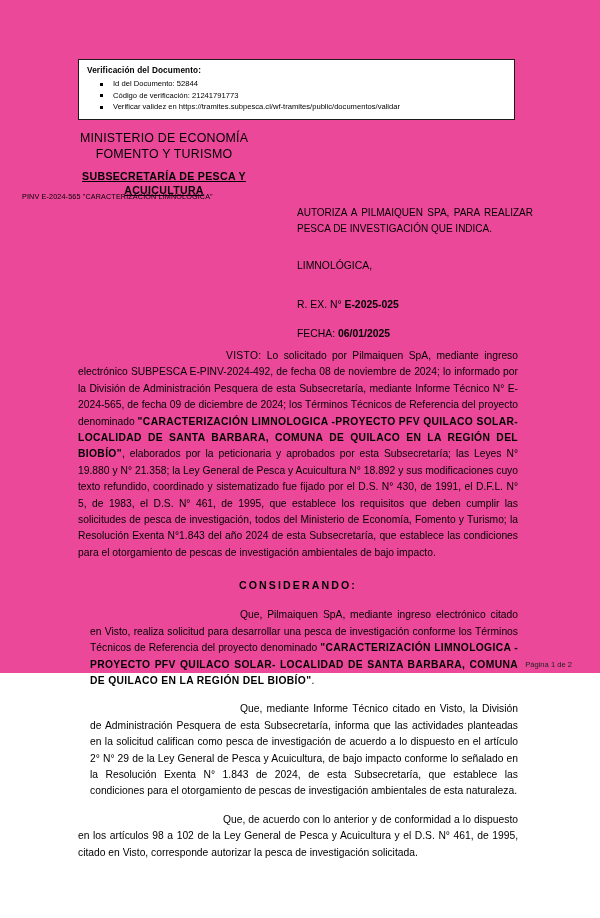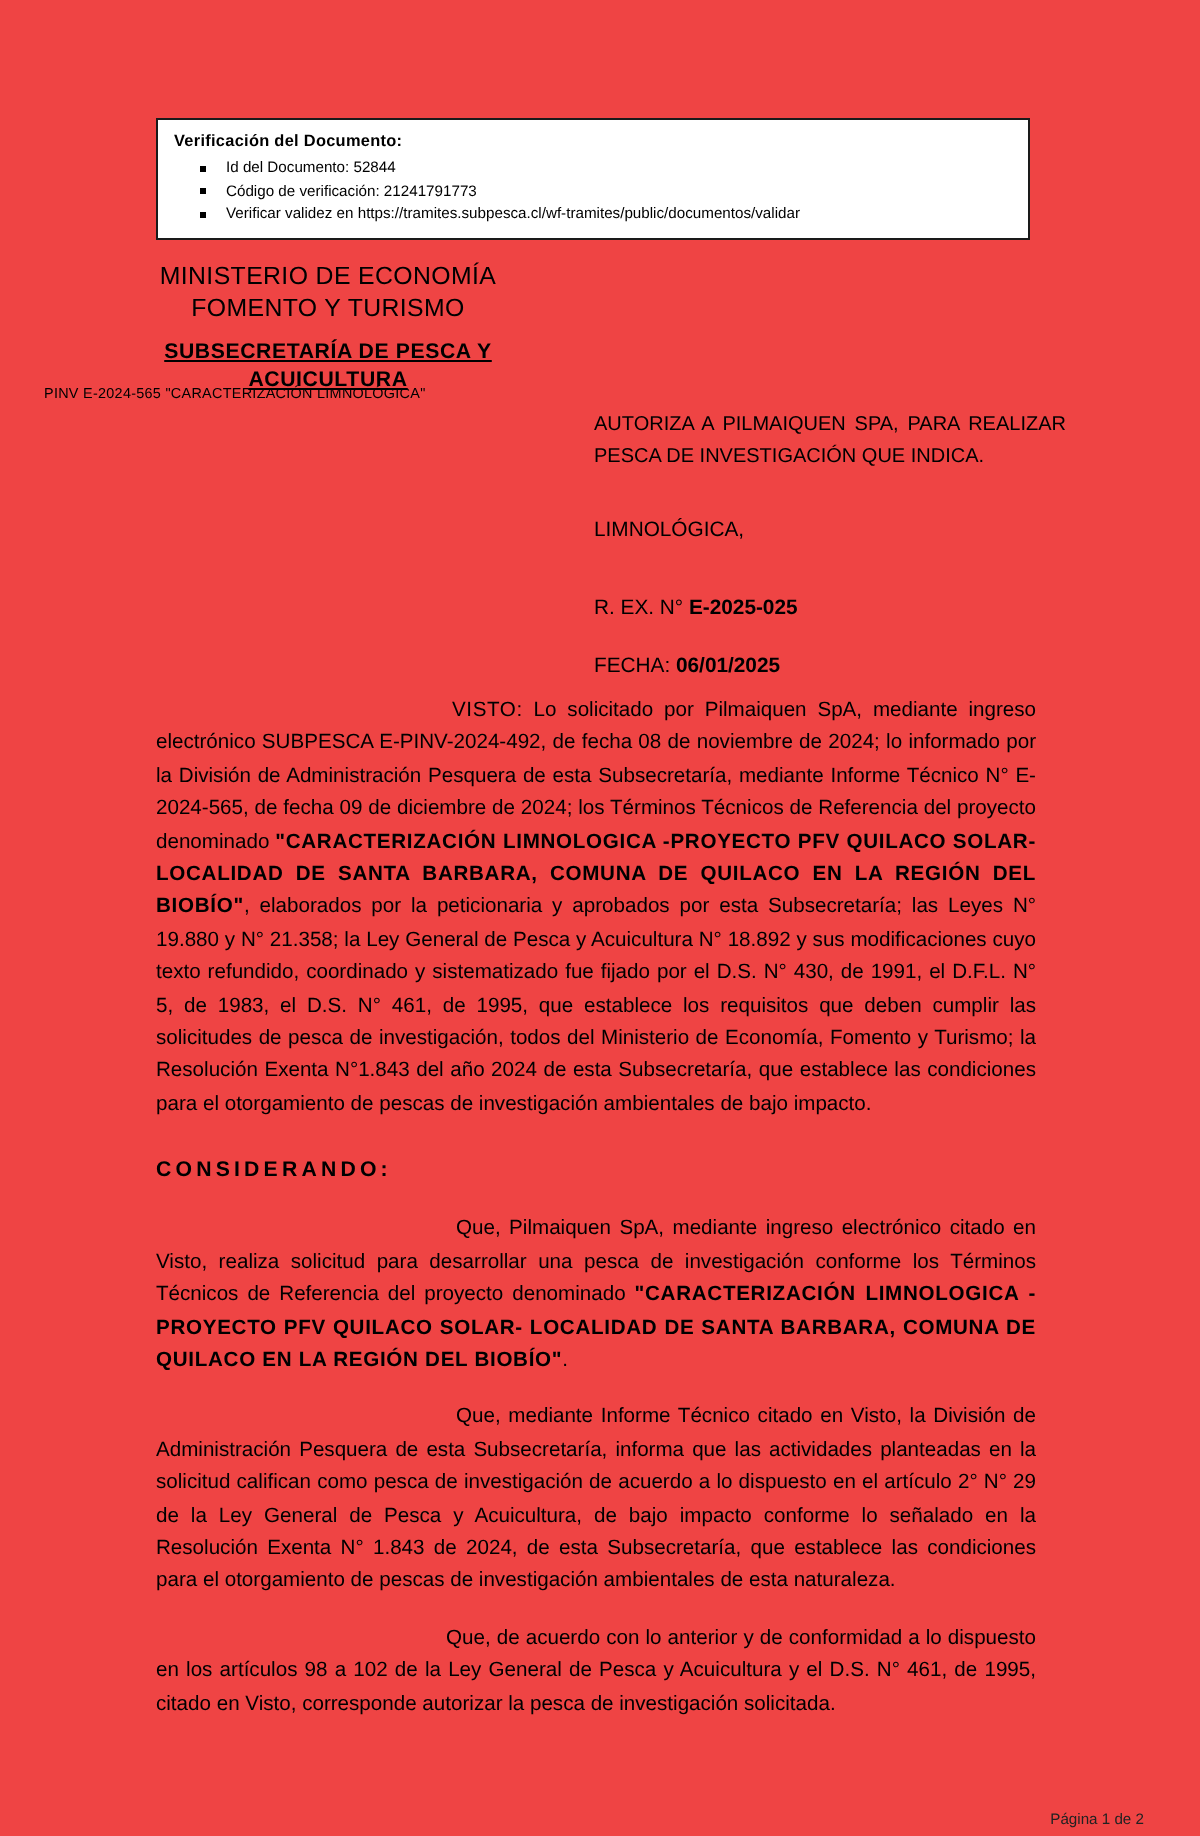--- a/index.html
+++ b/index.html
@@ -11,22 +11,22 @@
     width: 600px;
     height: 918px;
     font-family: "Liberation Sans", sans-serif;
     color: #000000;
     position: relative;
     overflow: hidden;
   }
   .page {
     position: relative;
     width: 600px;
-    height: 918px;
-    background: #ef4444;
+    height: 673px;
+    background: #ec4899;
   }
 
   
   .verif-box {
     position: absolute;
     left: 78px;
     top: 59px;
     width: 437px;
     box-sizing: border-box;
     border: 1px solid #1a1a1a;
@@ -143,37 +143,39 @@
     font-size: 10.3px;
     line-height: 16.4px;
     text-align: justify;
     text-indent: 0;
   }
   p.para.first-indent {
     text-indent: 148px;
   }
   p.para.indent-med {
     text-indent: 150px;
+    margin-left: 12px;
   }
   p.para.indent-sm {
     text-indent: 145px;
   }
   .lbl-bold {
     font-weight: normal;
     letter-spacing: 0.3px;
   }
   .proj-name {
     font-weight: bold;
     letter-spacing: 0.35px;
   }
   .considerando {
     margin: 18px 0 16px 0;
     font-size: 10.6px;
     font-weight: bold;
     letter-spacing: 2.1px;
+    text-align: center;
   }
 
   
   .footer {
     position: absolute;
     right: 28px;
     bottom: 4px;
     font-size: 7.6px;
     color: #222;
   }

